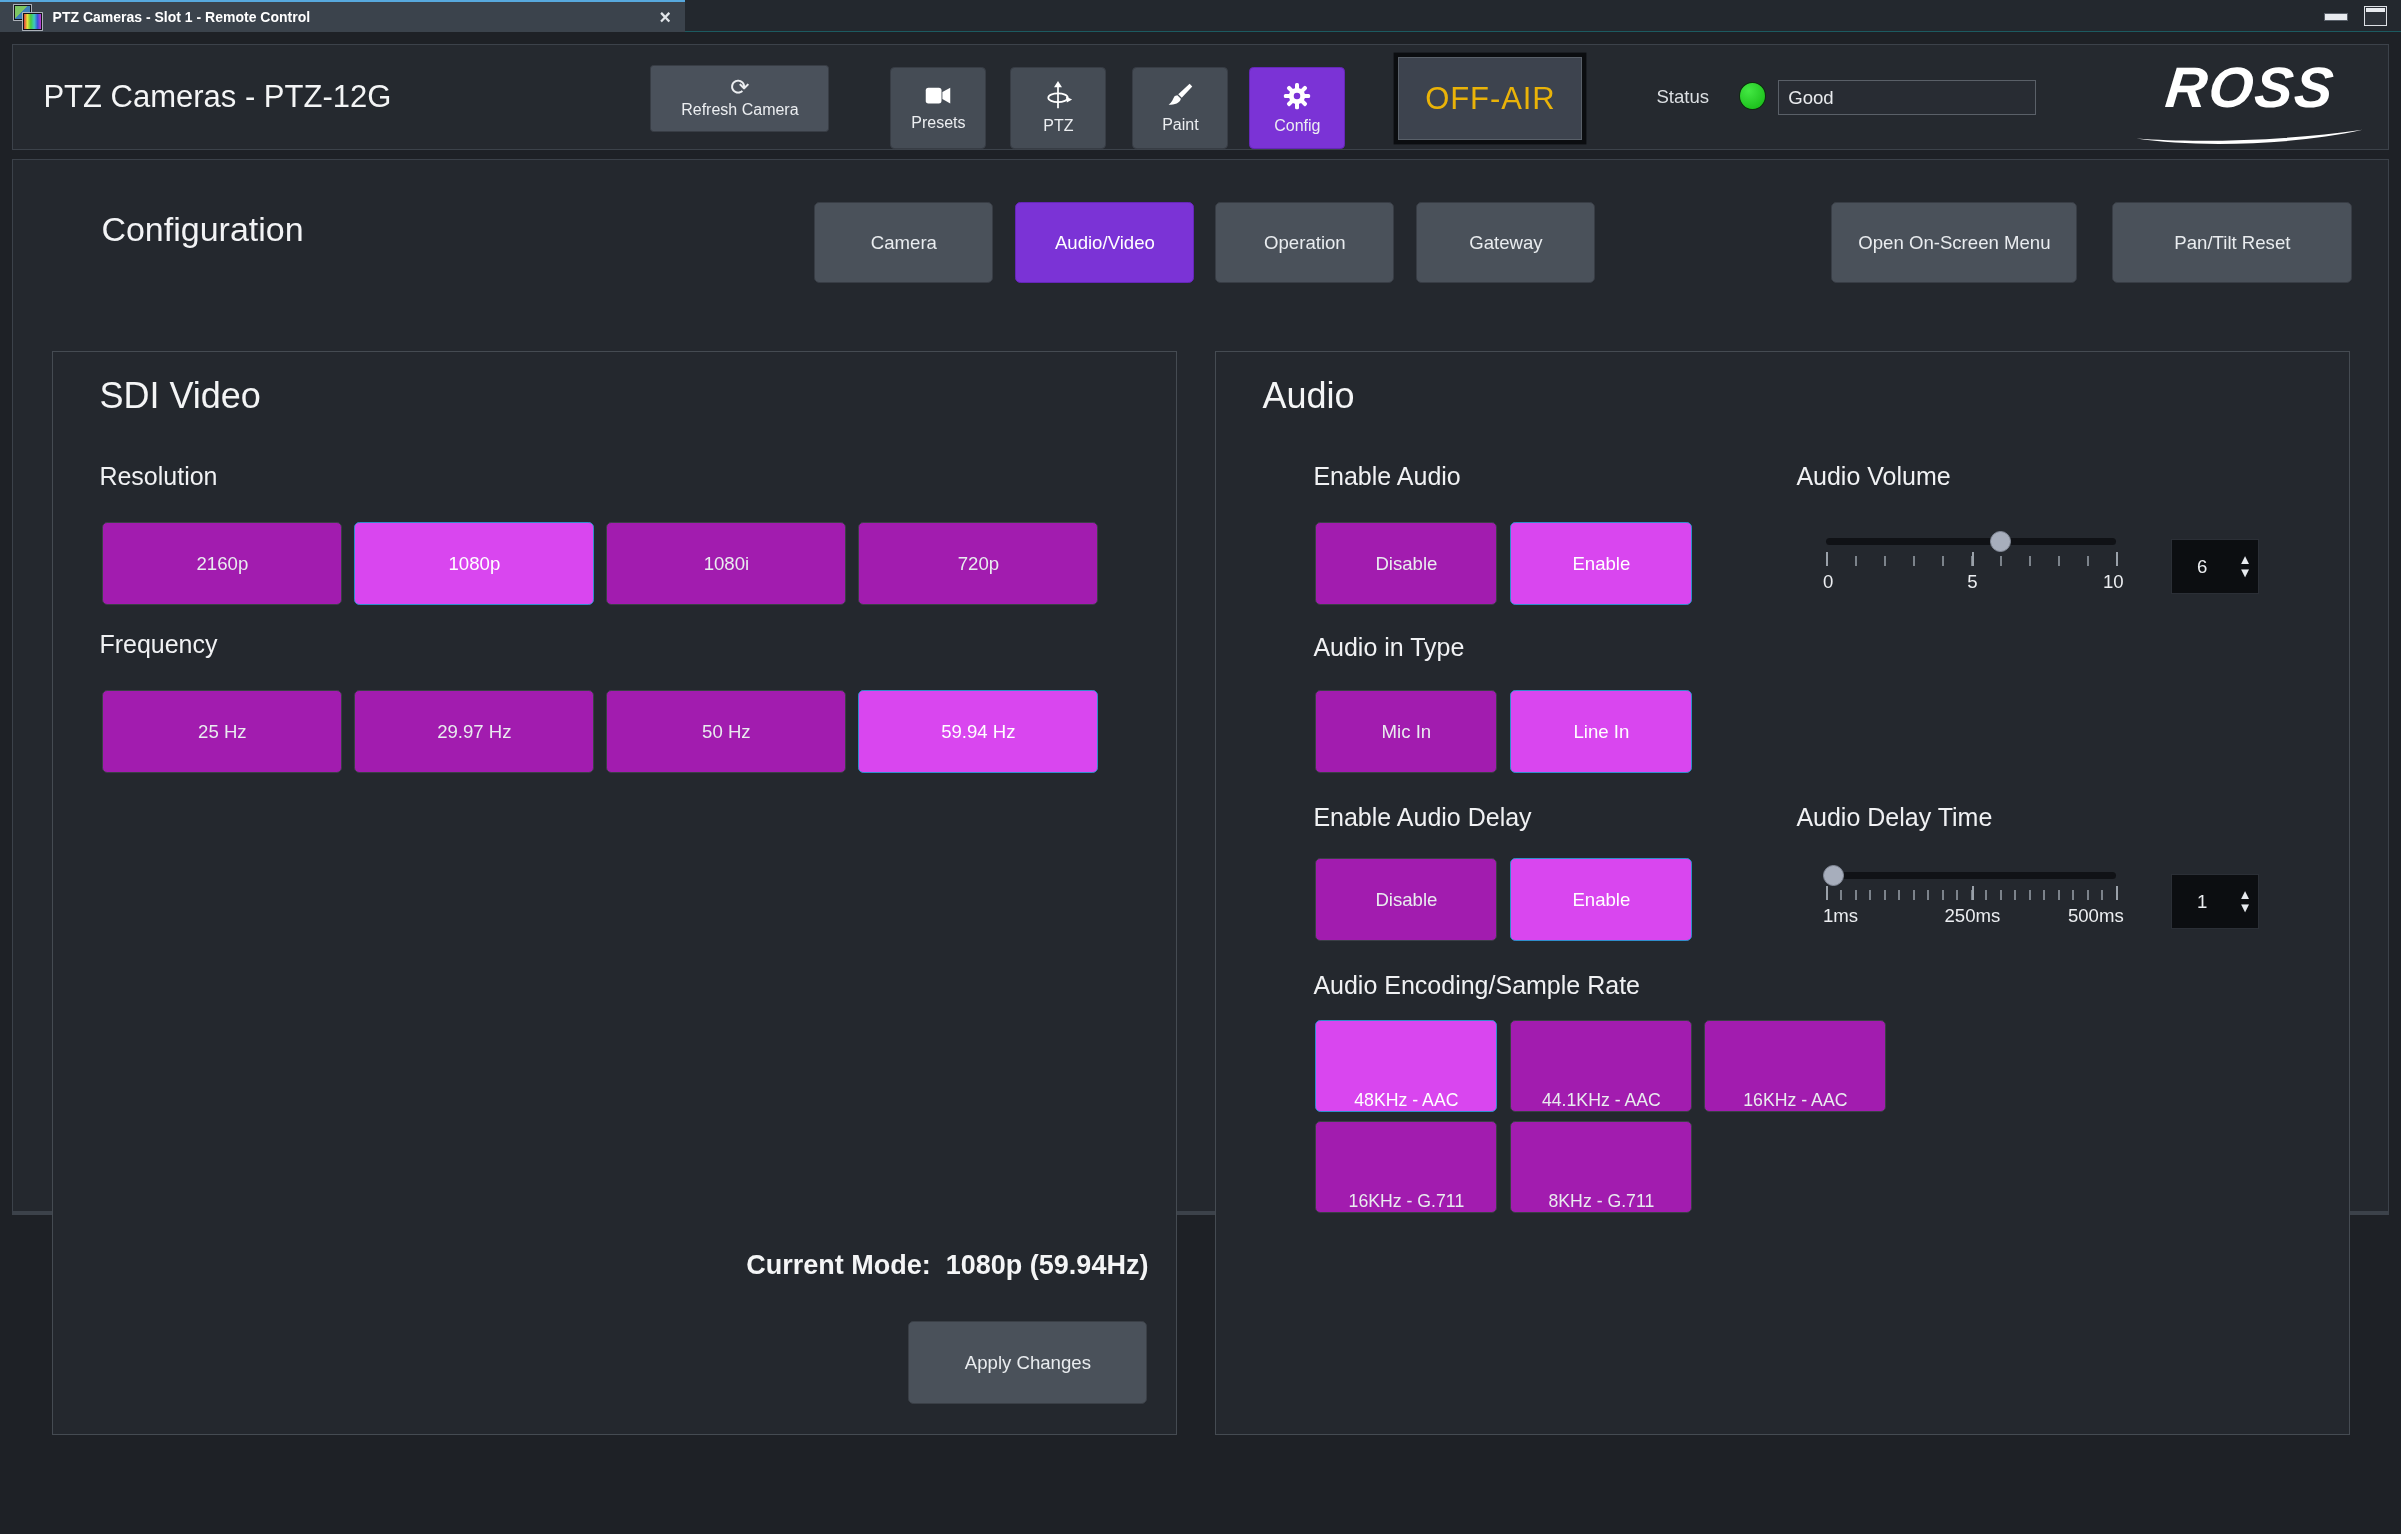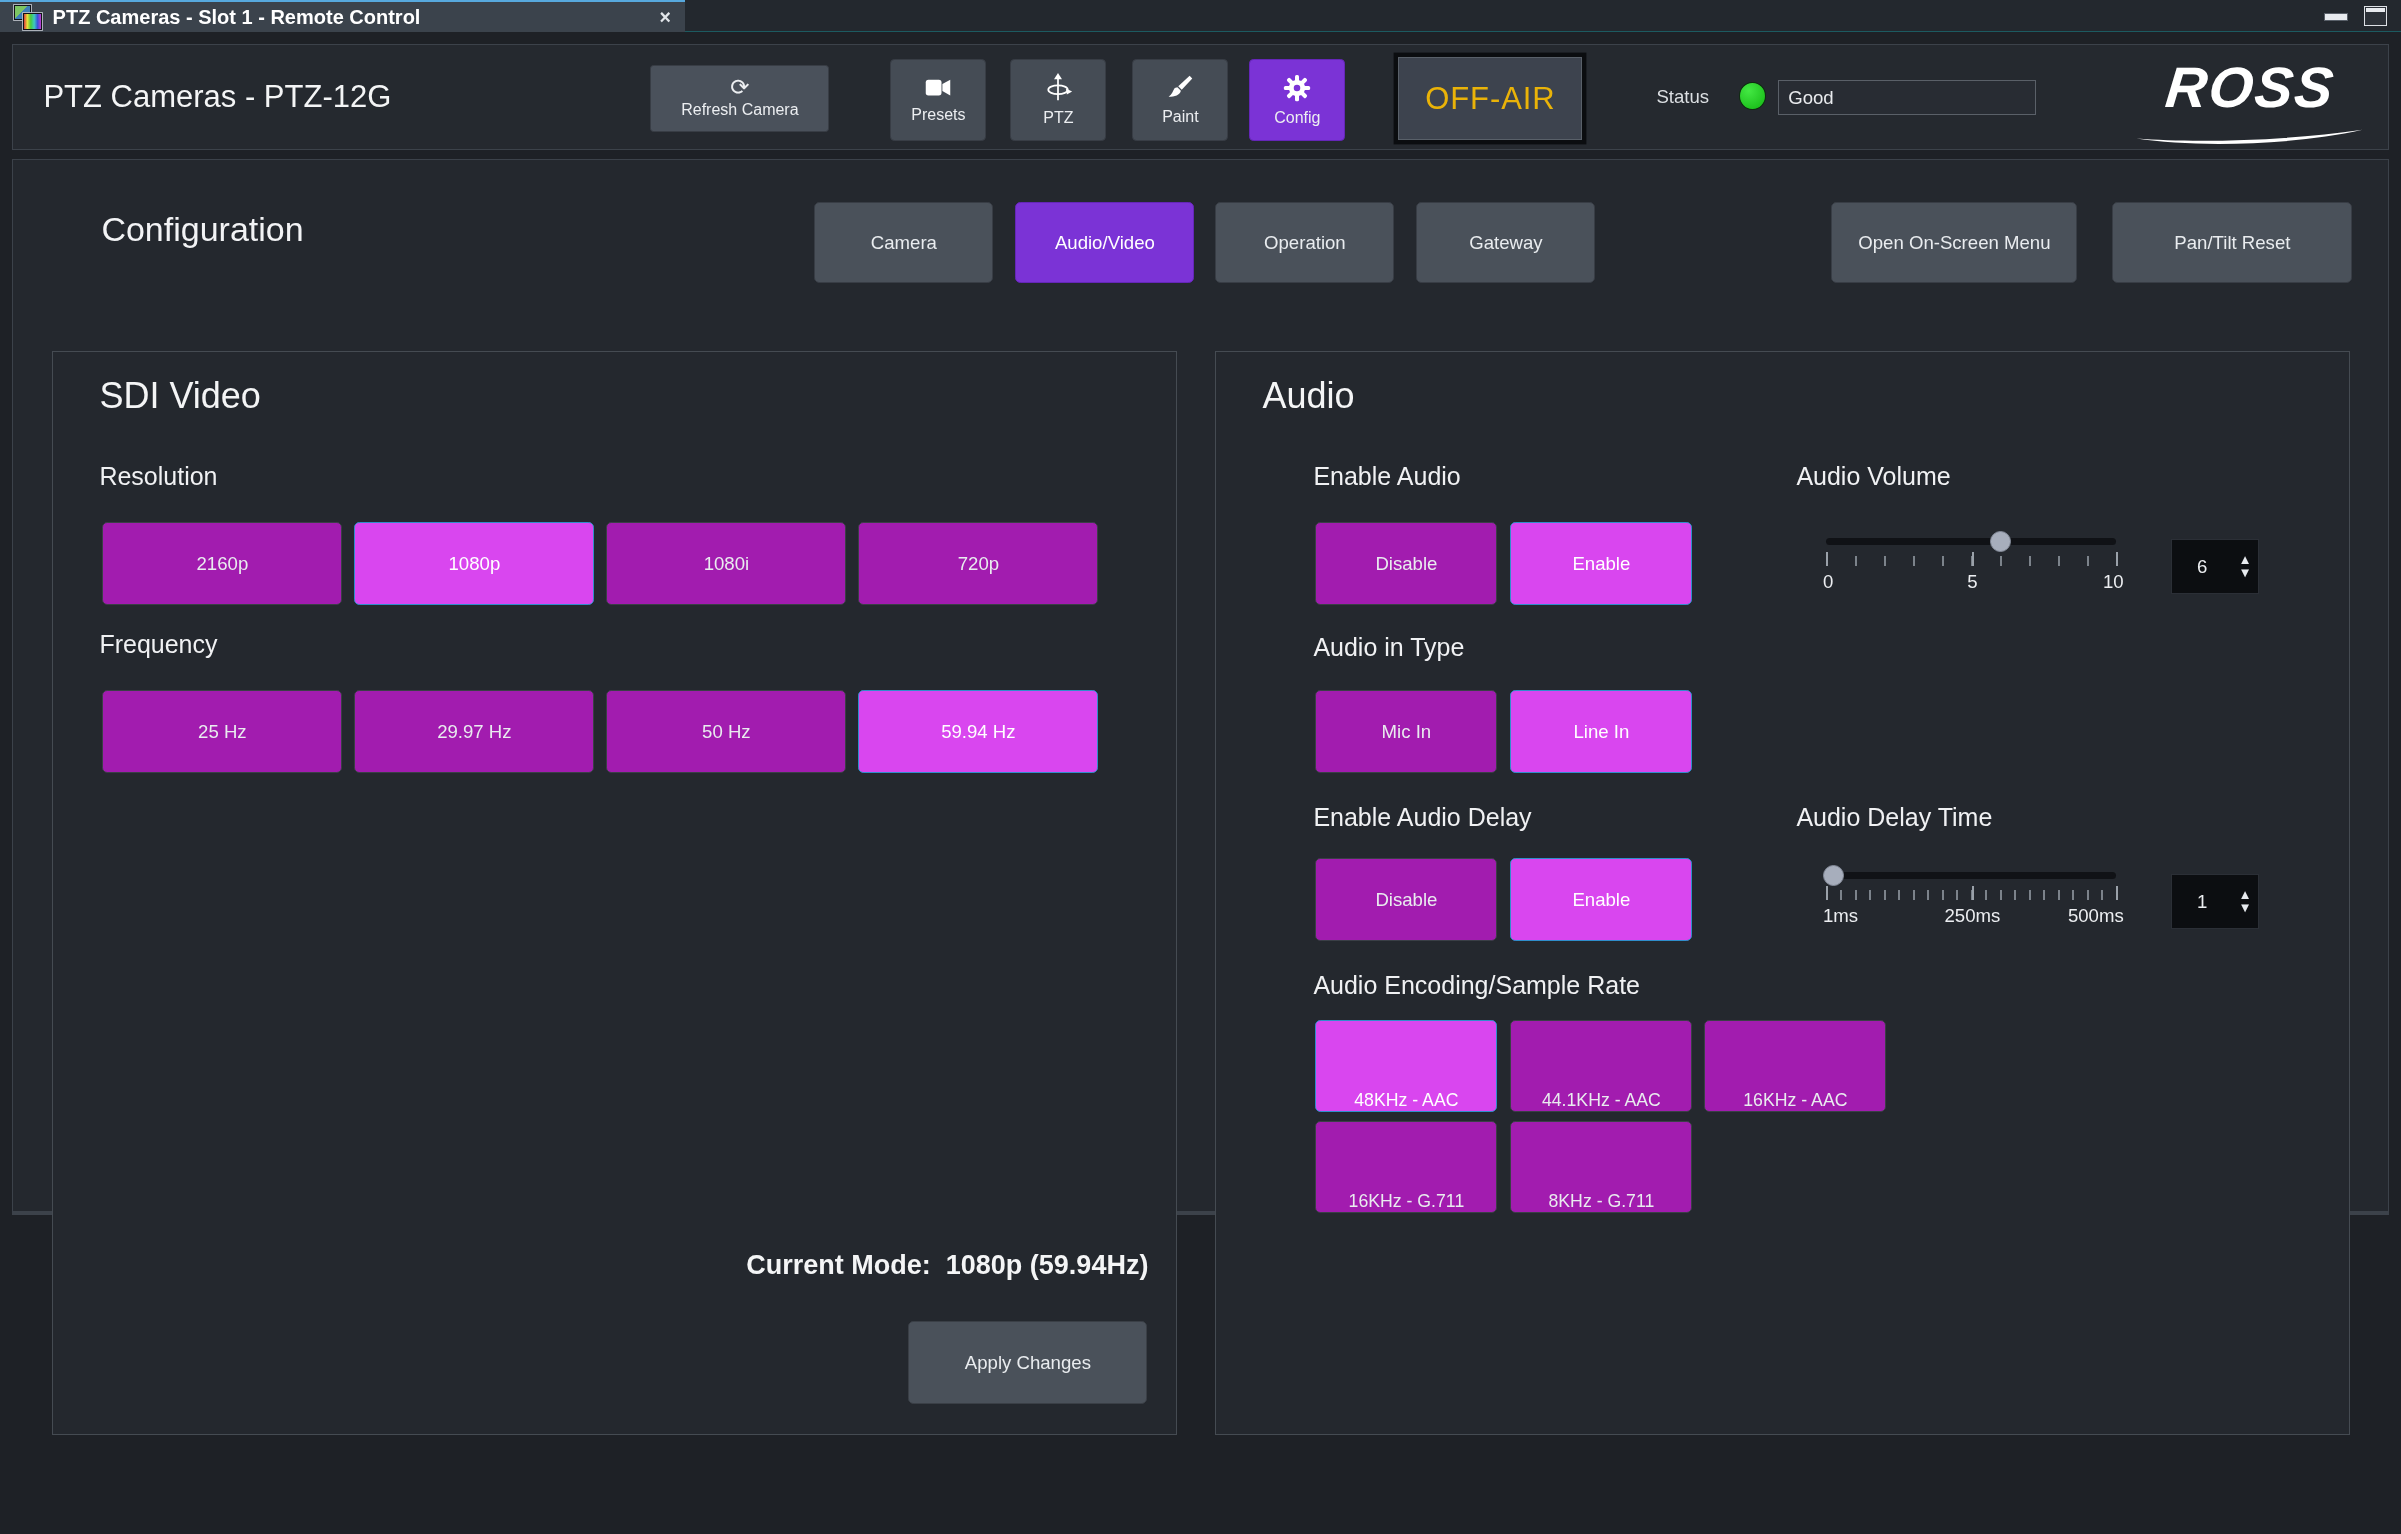--- a/index.html
+++ b/index.html
@@ -4,33 +4,33 @@
 <style>
   html,body{margin:0;padding:0;background:#14161a;}
   .screen{position:relative;width:2401px;height:1535px;background:#1e2126;font-family:"Liberation Sans",sans-serif;overflow:hidden;}
 
   
   .tabbar{position:absolute;left:0;top:0;width:2401px;height:32px;background:#23282e;border-bottom:1.8px solid #1c5a60;box-sizing:border-box;}
   .tab{position:absolute;left:0;top:0;height:32px;width:685px;background:#3b434c;border-top:2.7px solid #57a9de;display:flex;align-items:center;gap:10.6px;padding:0 14px;box-sizing:border-box;}
   .tab-icon{position:relative;width:28px;height:25px;flex:0 0 auto;}
   .tab-icon .back{position:absolute;left:0;top:0;width:15px;height:13.3px;background:linear-gradient(135deg,#7cc563 0 45%,#3e7fb8 45% 100%);border:1.8px solid #101318;box-shadow:0 0 0 0.9px #b9bec6;}
   .tab-icon .front{position:absolute;left:8.8px;top:8px;width:17px;height:15px;background:linear-gradient(90deg,#d93b3b,#e8e23a,#45c93e,#3ec9c0,#3a52d9,#c43ad0);border:1.8px solid #101318;box-shadow:0 0 0 0.9px #b9bec6;}
-  .tab-title{font-size:20px;font-weight:bold;color:#ffffff;white-space:nowrap;}
+  .tab-title{font-size:14px;font-weight:bold;color:#ffffff;white-space:nowrap;}
   .tab-close{margin-left:auto;font-size:19.5px;font-weight:bold;color:#e2e6ea;}
   .win-min{position:absolute;right:53px;top:13.3px;width:22px;height:6.2px;background:#e8ebef;border:1.8px solid #596069;}
   .win-max{position:absolute;right:14px;top:6.2px;width:23px;height:20.3px;background:#2c3138;border:1.8px solid #dde1e6;box-sizing:border-box;}
   .win-max::before{content:"";display:block;height:4.4px;margin:0.9px;background:#e8ebef;}
 
   
   .header{position:absolute;left:12.4px;top:44px;width:2377px;height:106px;background:#25292f;border:1.8px solid #3c424a;box-sizing:border-box;}
   .app-title{position:absolute;left:30px;top:0;height:103px;display:flex;align-items:center;font-size:31px;color:#f4f5f6;}
   .refresh-btn{position:absolute;left:637px;top:19.5px;width:177px;height:65px;background:#4a515b;border:0.9px solid #383d45;border-radius:3.5px;display:flex;flex-direction:column;align-items:center;justify-content:center;gap:3.5px;color:#eceef1;}
   .refresh-btn .glyph{font-size:23px;line-height:21px;}
   .refresh-btn .lbl{font-size:16px;}
-  .tool-btn{position:absolute;top:14px;width:94px;height:80px;background:#454c55;border:0.9px solid #383d45;border-radius:4.4px;display:flex;flex-direction:column;align-items:center;justify-content:center;gap:6.2px;color:#eceef1;}
+  .tool-btn{position:absolute;top:22px;width:94px;height:80px;background:#454c55;border:0.9px solid #383d45;border-radius:4.4px;display:flex;flex-direction:column;align-items:center;justify-content:center;gap:6.2px;color:#eceef1;}
   .tool-btn .lbl{font-size:16px;}
   .tool-btn.active{background:#7b33d6;border-color:#6526b8;}
   .offair-btn{position:absolute;left:1385px;top:12.4px;width:182px;height:81px;background:#3d434e;border:0.9px solid #596069;box-shadow:0 0 0 4.4px #0b0d10;display:flex;align-items:center;justify-content:center;font-size:31px;color:#eab308;letter-spacing:0.9px;}
   .status-label{position:absolute;left:1643px;top:0;height:103px;display:flex;align-items:center;font-size:18.6px;color:#dcdfe3;}
   .status-dot{position:absolute;left:1726px;top:37px;width:26.5px;height:28px;border-radius:50%;background:radial-gradient(circle at 35% 30%,#43e843,#12b512);border:1.8px solid #0e2c10;box-sizing:border-box;}
   .status-field{position:absolute;left:1765px;top:35px;width:258px;height:35px;background:#282c33;border:0.9px solid #5a6068;color:#e9ebee;font-size:18.6px;padding:0 0 0 8.8px;box-sizing:border-box;font-family:"Liberation Sans",sans-serif;}
   .brand{position:absolute;left:2120px;top:7px;width:233px;text-align:center;}
   .brand-text{font-size:57px;font-weight:bold;font-style:italic;color:#ffffff;letter-spacing:1.8px;transform:skewX(-6deg);display:inline-block;line-height:71px;}
   .brand-swoosh{position:absolute;left:0;top:76px;width:233px;height:17.7px;}
 

